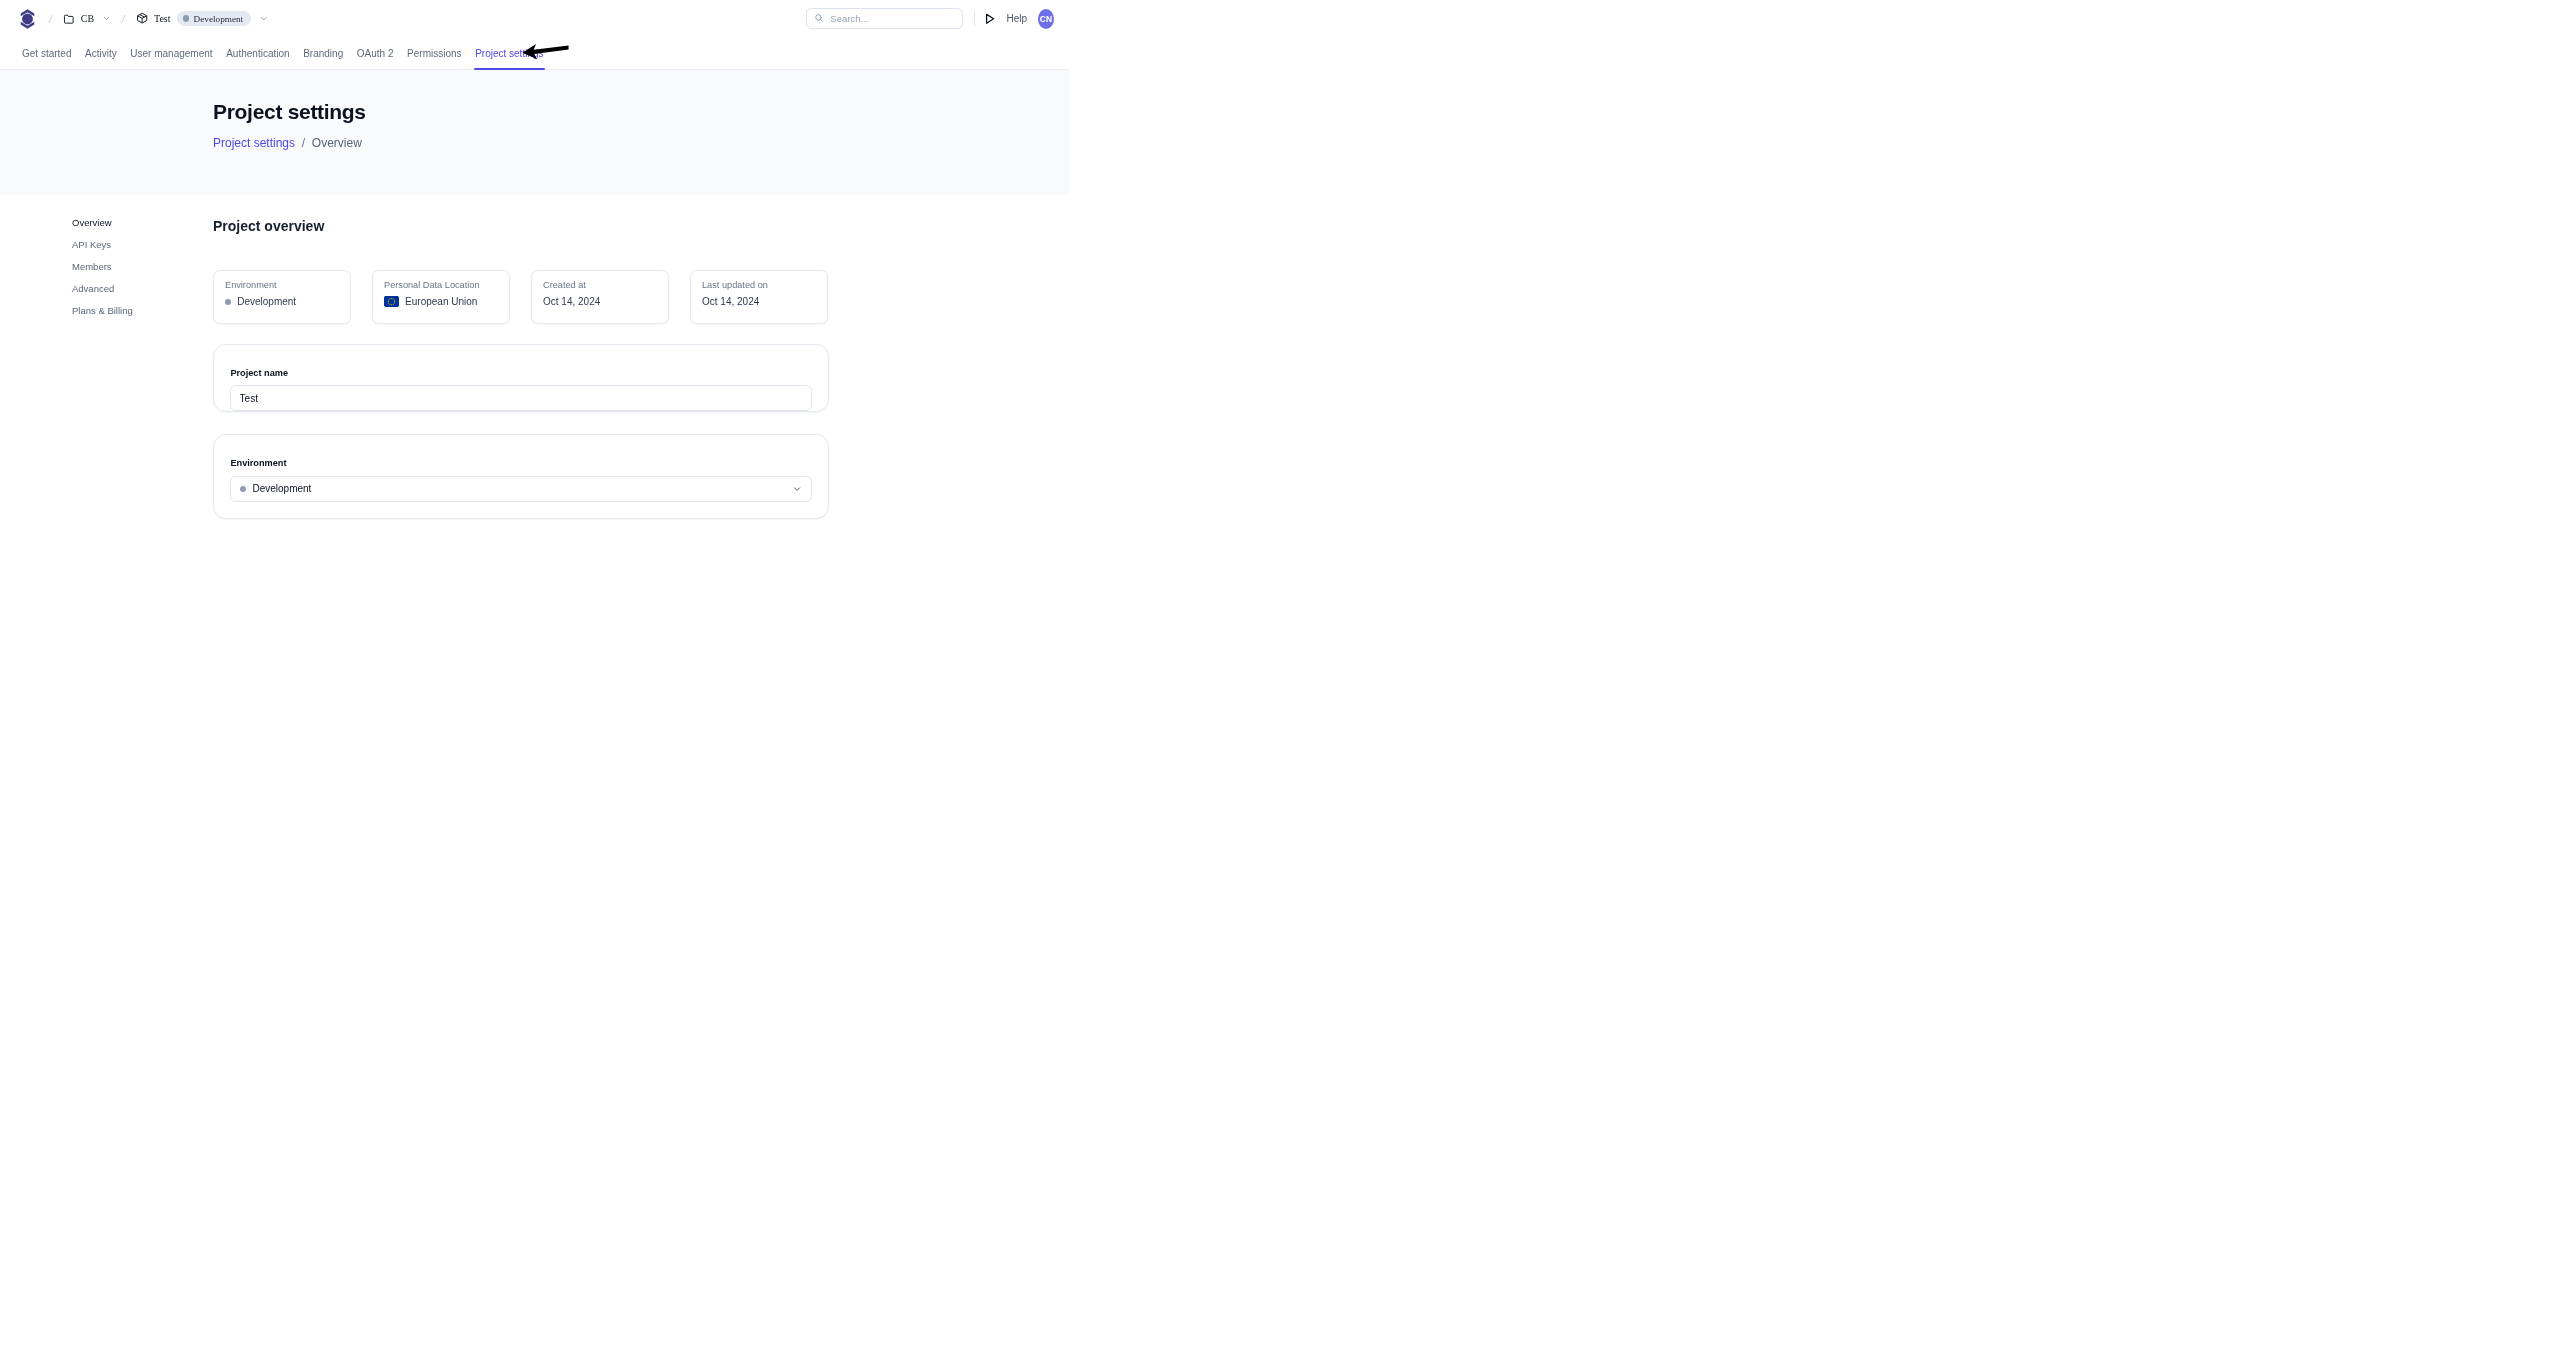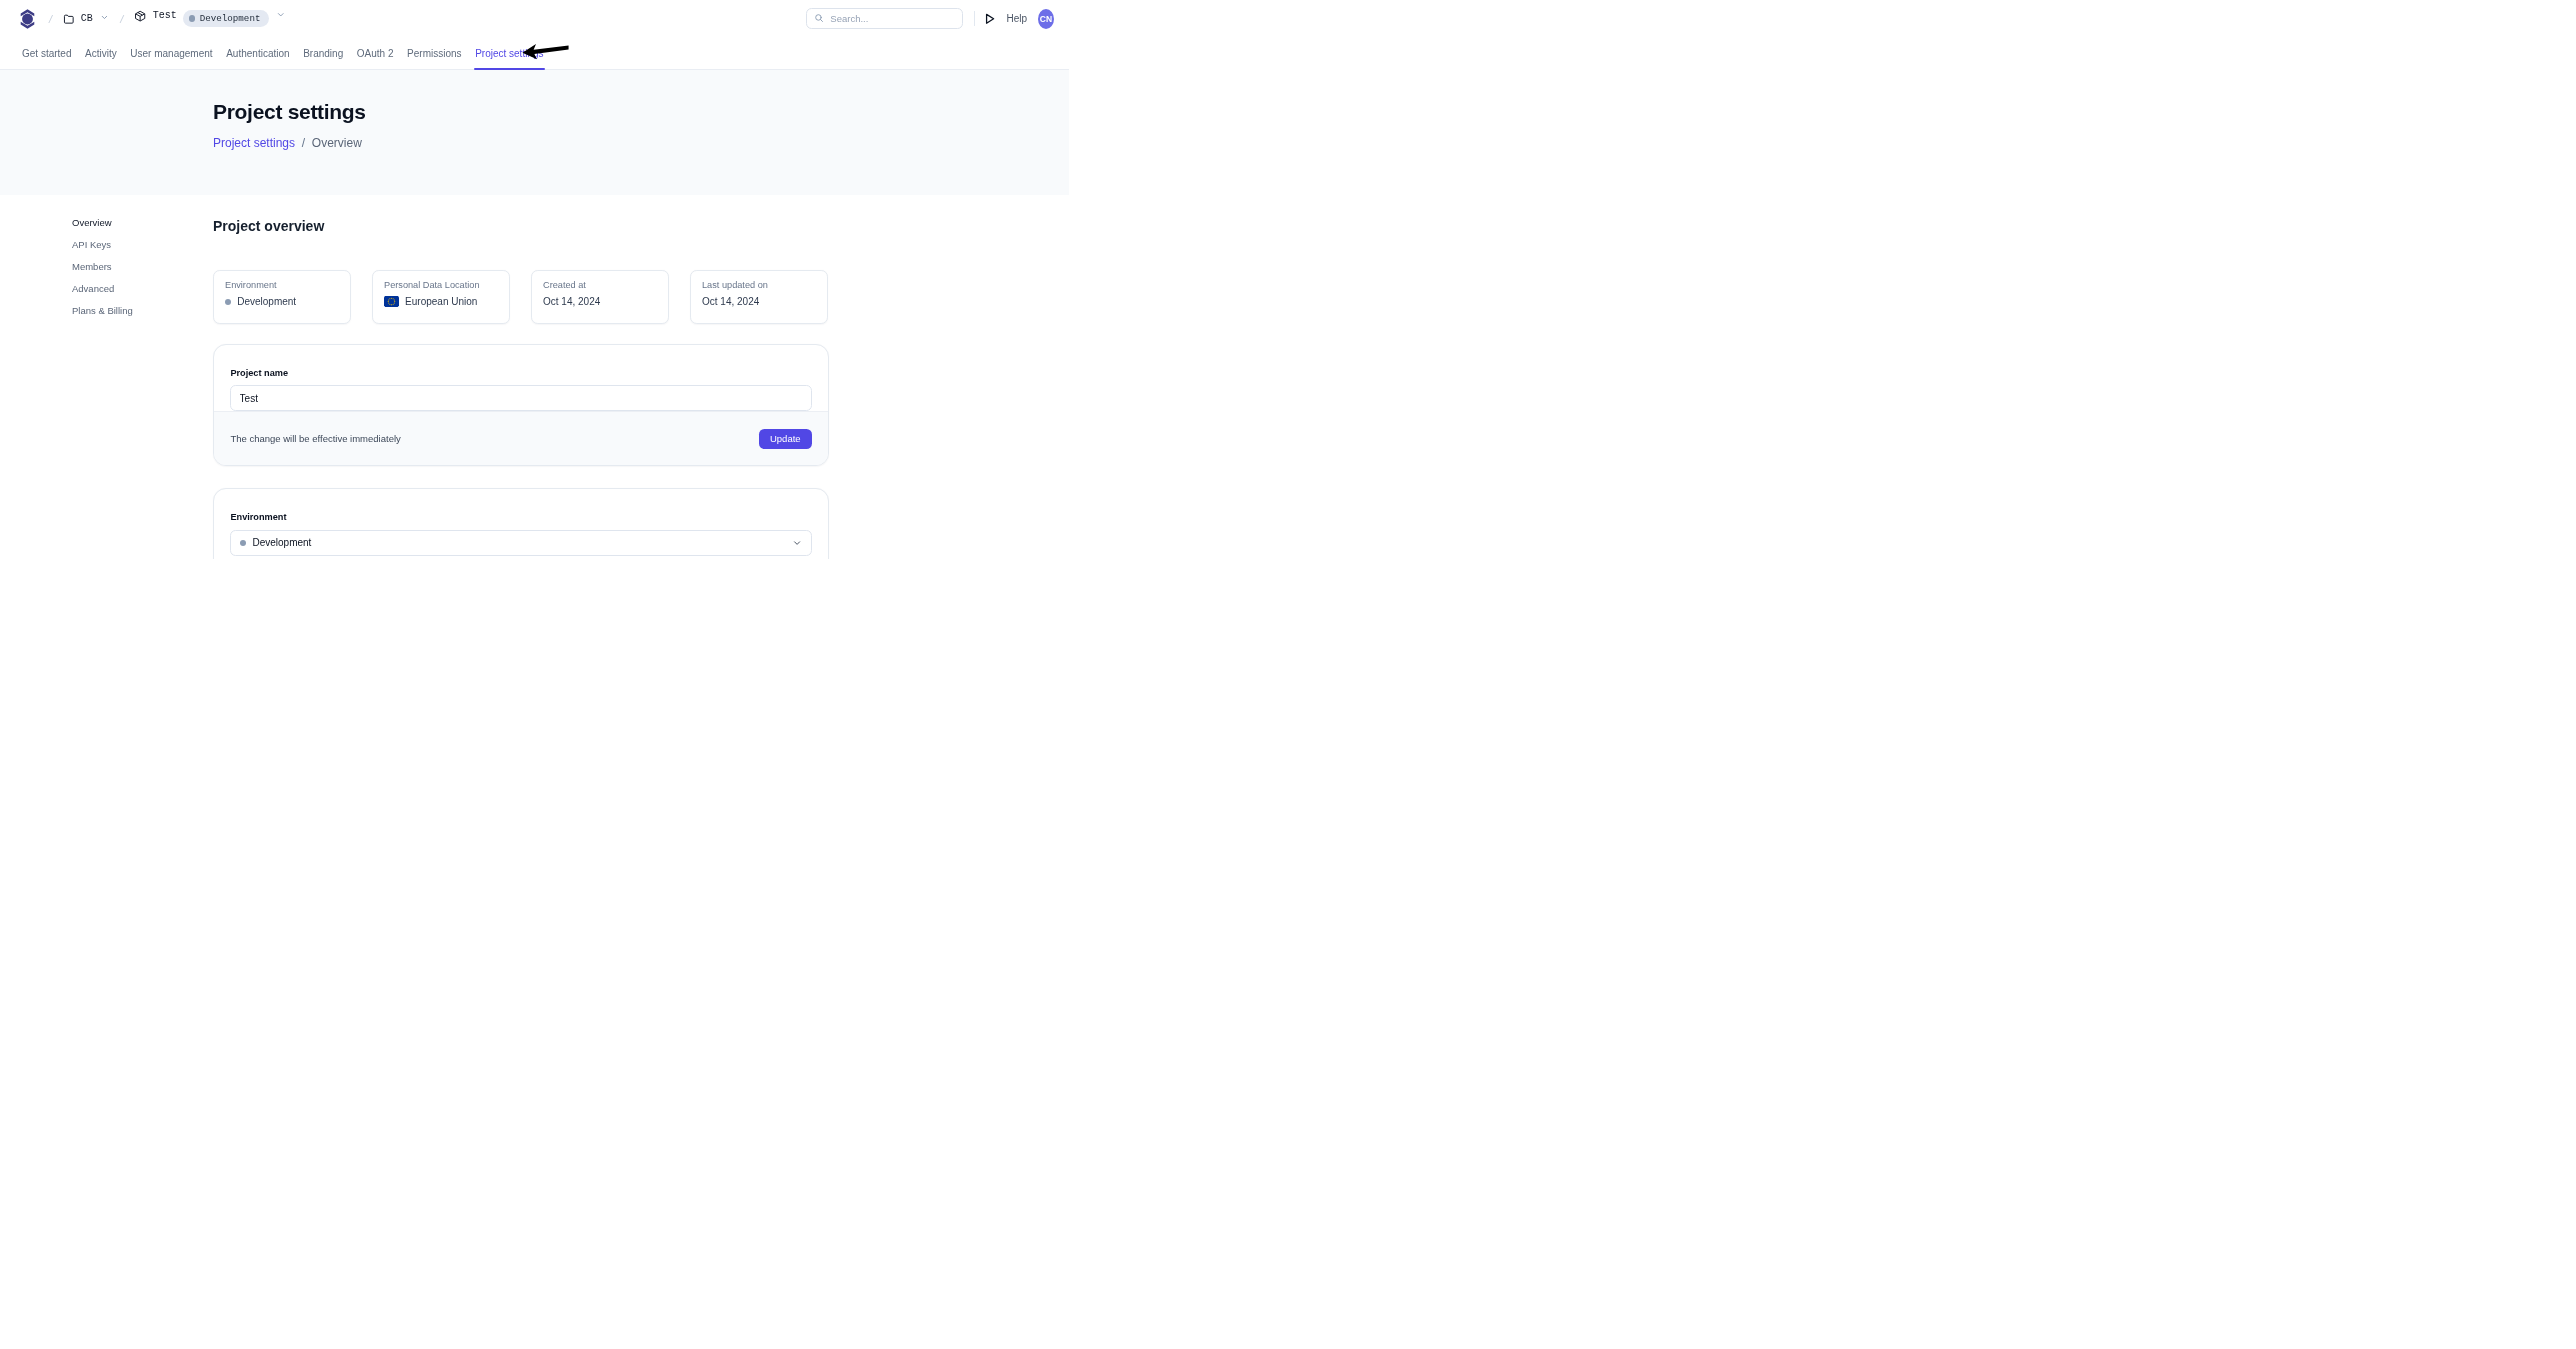--- a/index.html
+++ b/index.html
@@ -6,22 +6,22 @@
   html,body { width:1069px; height:559px; overflow:hidden; background:#ffffff;
     font-family:"Liberation Sans","DejaVu Sans",sans-serif; }
   .page { position:relative; width:1069px; height:559px; background:#ffffff; }
 
   
   .topbar { height:37px; display:flex; align-items:center; justify-content:space-between;
     padding:0 15px 0 17.7px; background:#ffffff; }
   .topbar-left { display:flex; align-items:center; }
   .logo { width:20.4px; height:23px; display:flex; align-items:center; justify-content:center; cursor:pointer; }
   .bc-slash { color:#c6cfdb; font-size:11px; margin:0 11px; font-style:italic; }
-  .crumb-btn { display:flex; gap:6.1px; background:none; border:none;
-    font-family:Liberation Mono, monospace; font-size:10px; color:#111827; cursor:pointer; }
+  .crumb-btn { display:flex; align-items:center; gap:6.1px; background:none; border:none;
+    font-family:Liberation Serif, serif; font-size:10px; color:#111827; cursor:pointer; }
   .crumb-btn .chev { margin-left:1.4px; display:flex; }
   .env-badge { display:flex; align-items:center; gap:4.8px; background:#e4e9f2; border-radius:681px;
     padding:2.7px 8.2px 2.7px 6.1px; font-size:9.2px; color:#1f2937; }
   .dot { width:6.1px; height:6.1px; border-radius:50%; background:#8b9cb3; display:inline-block; flex:0 0 auto; }
 
   .topbar-right { display:flex; align-items:center; }
   .searchbox { width:157px; height:21px; border:0.7px solid #dde3ec; border-radius:5.5px;
     display:flex; align-items:center; gap:6.1px; padding:0 7.5px; background:#fff; }
   .searchbox input { border:none; outline:none; width:100%; font-family:inherit; font-size:9.5px; color:#0f172a; background:transparent; }
   .searchbox input::placeholder { color:#97a3b6; }
@@ -241,24 +241,20 @@
             <span>Oct 14, 2024</span>
           </div>
         </div>
       </div>
 
       <div class="panel">
         <div class="panel-body">
           <label class="field-label">Project name</label>
           <input class="text-input" type="text" value="Test" style="">
         </div>
-        <div class="panel-footer">
-          <span class="footer-note">The change will be effective immediately</span>
-          <button class="primary-btn">Update</button>
-        </div>
       </div>
 
       <div class="panel">
         <div class="env-panel-body panel-body">
           <label class="field-label">Environment</label>
           <div class="select-input">
             <span class="select-value">
               <span class="dot"></span>
               <span>Development</span>
             </span>

